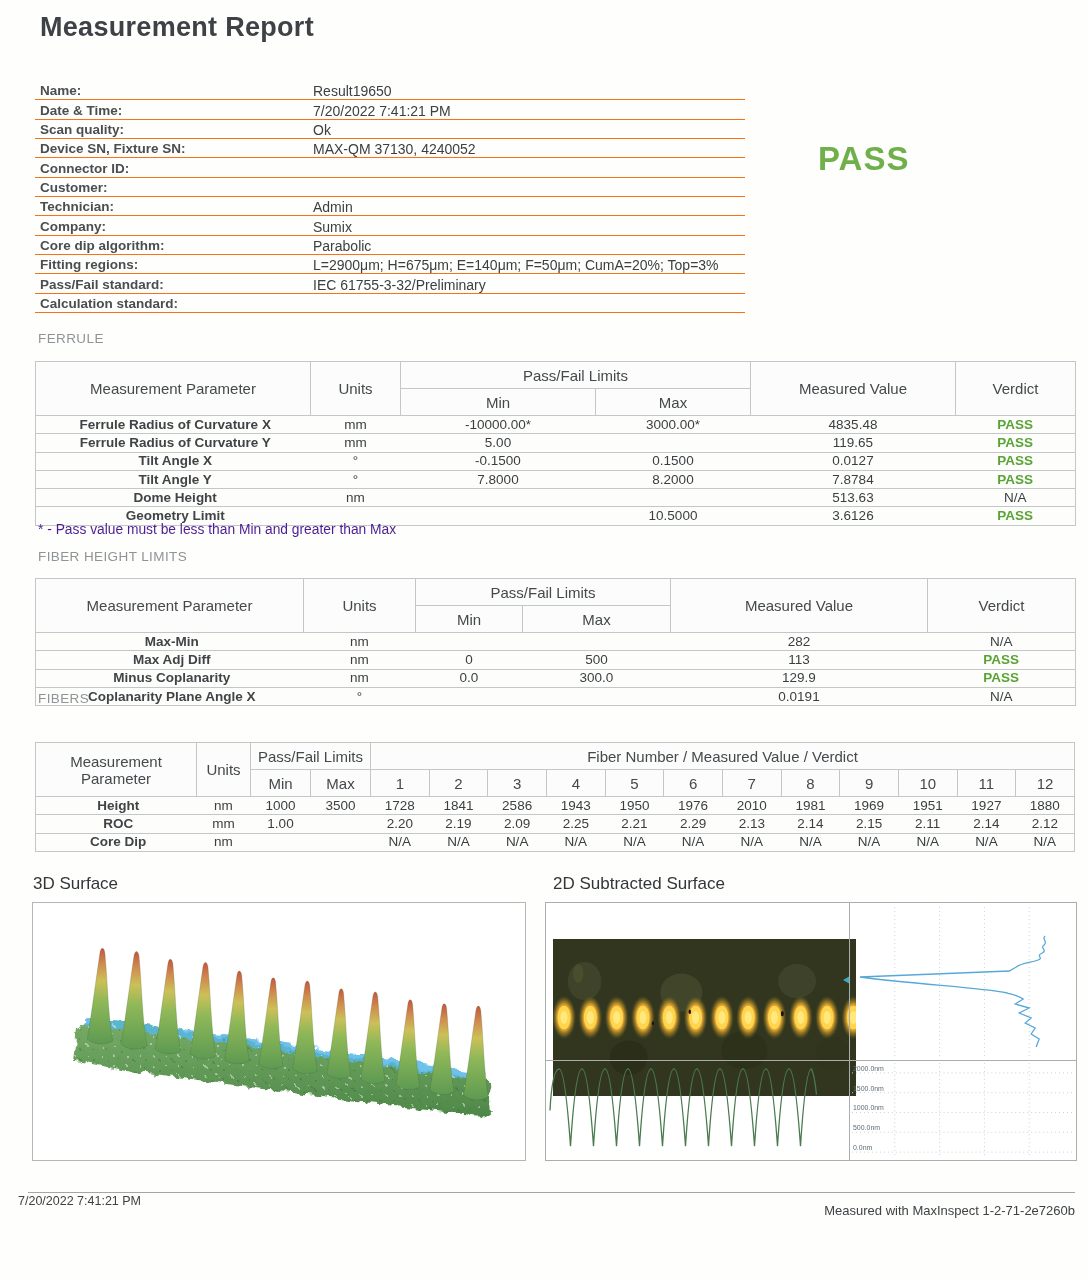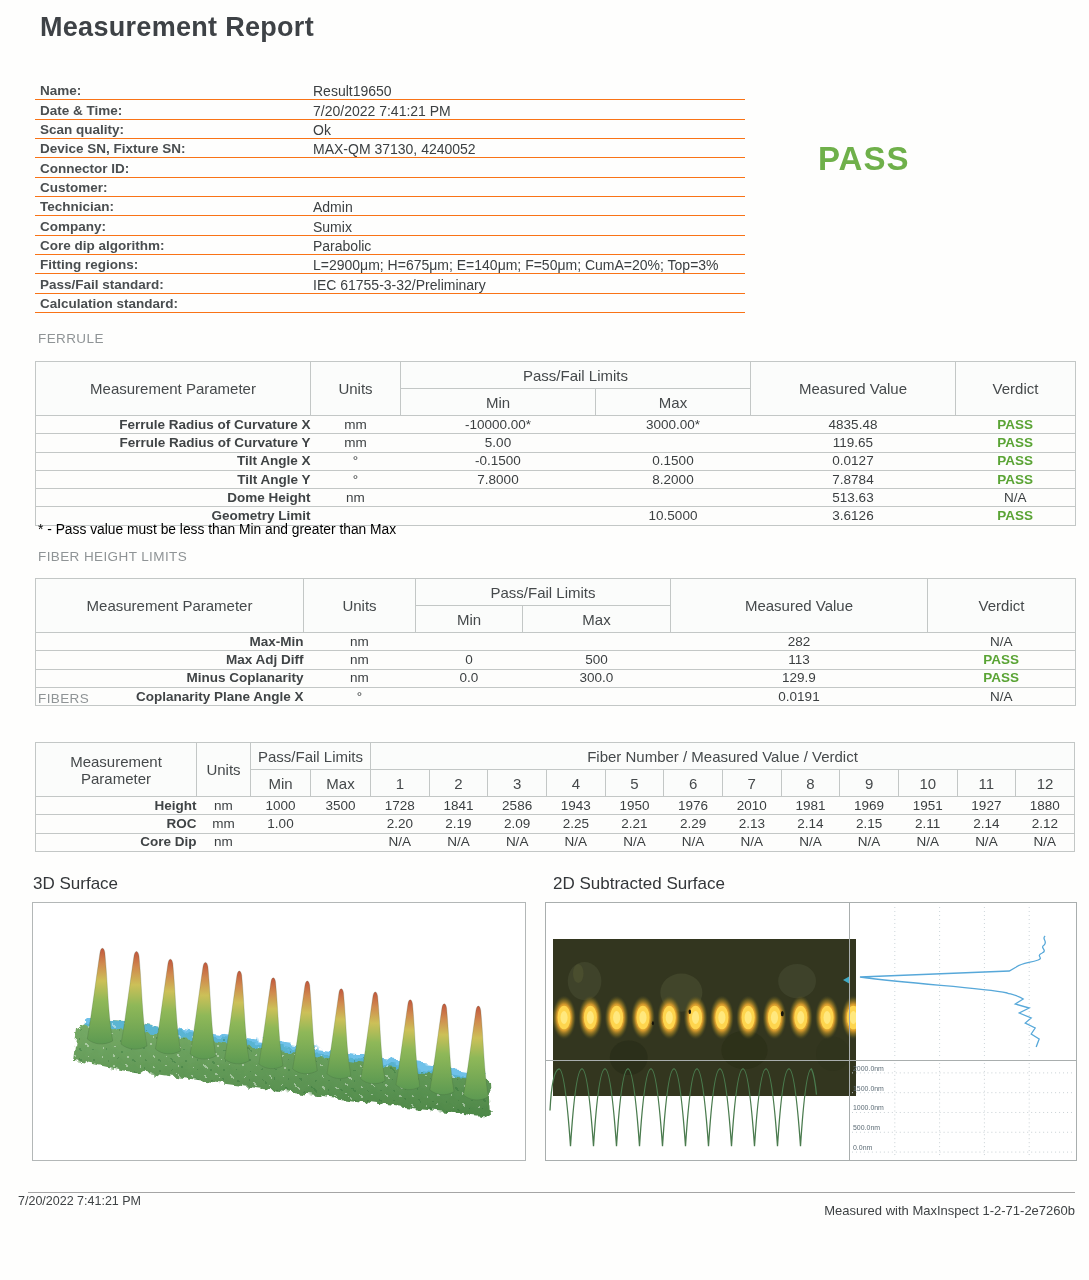--- a/index.html
+++ b/index.html
@@ -21,29 +21,29 @@
   .section-label{position:absolute;left:38px;font-size:13.5px;color:#8f9496;letter-spacing:.4px;}
   .lbl-ferrule{top:331px;} .lbl-fhl{top:549px;} .lbl-fibers{top:691px;}
 
   
   table.rpt{position:absolute;left:35px;border-collapse:collapse;table-layout:fixed;
             border:1px solid #c3c7c6;background:#fdfdfc;}
   table.rpt th{border:1px solid #c3c7c6;background:#fbfcfb;font-weight:normal;
                font-size:15px;color:#45494b;height:26px;padding:0;}
   table.rpt td{border-bottom:1px solid #c3c7c6;height:17.3px;font-size:13.5px;
                color:#3b3f41;padding:0;text-align:center;line-height:1;}
-  table.rpt td.param{text-align:right;font-weight:bold;color:#404446;padding-left:4px;}
+  table.rpt td.param{text-align:center;font-weight:bold;color:#404446;padding-left:4px;}
   .t-ferrule{top:361px;width:1040px;}
   .t-fhl{top:578px;width:1040px;}
   .t-fibers{top:742px;width:1040px;}
   .t-fibers td{height:18px;margin-top:12px;}
   .verdict{font-weight:normal;}
   .verdict.v-pass{color:var(--pass-green,#5aa435);font-weight:bold;}
 
-  .footnote{position:absolute;left:38px;top:522px;font-size:13.8px;color:#000000;}
+  .footnote{position:absolute;left:38px;top:522px;font-size:13.8px;color:#4c1d95;}
 
   
   .surf-title{position:absolute;top:874px;font-size:17px;color:#333639;}
   .s3d-title{left:33px;} .s2d-title{left:553px;}
   .box3d{position:absolute;left:32px;top:902px;width:492px;height:257px;
          border:1px solid #b3b7b7;background:#ffffff;}
   .box2d{position:absolute;left:545px;top:902px;width:530px;height:257px;
          border:1px solid #a9aeae;background:#ffffff;}
   .box3d svg,.q svg{display:block;width:100%;height:100%;}
   .q{position:absolute;box-sizing:border-box;}

